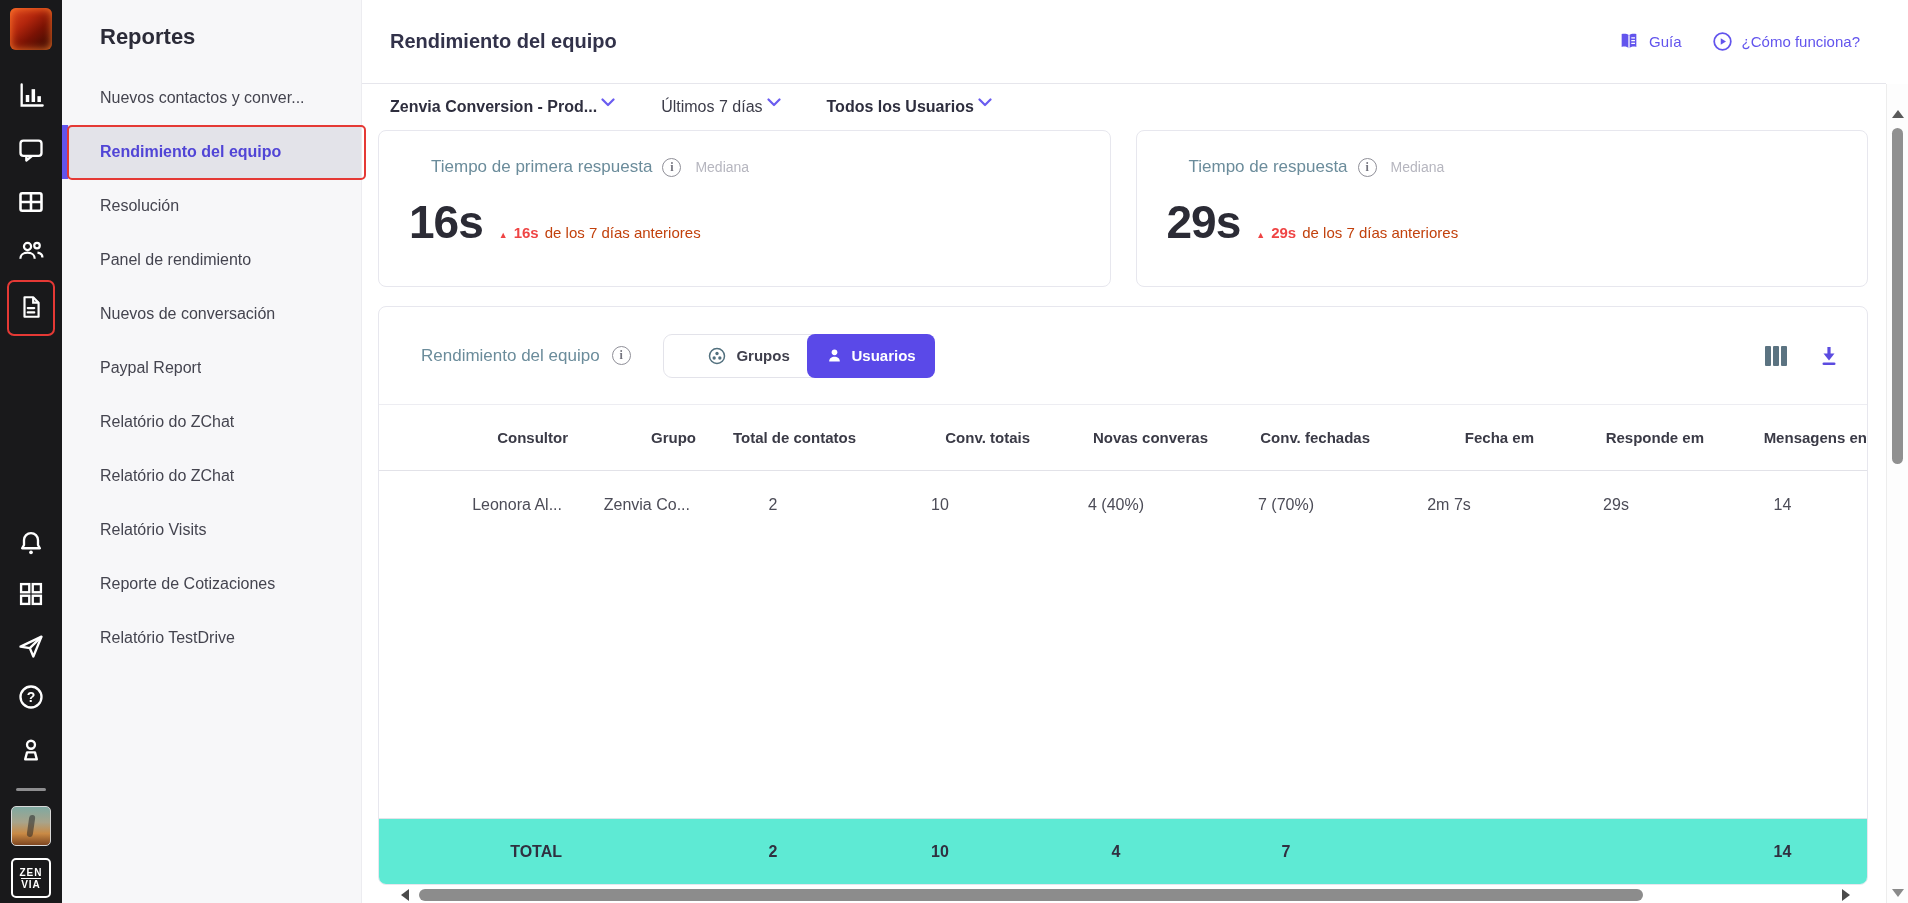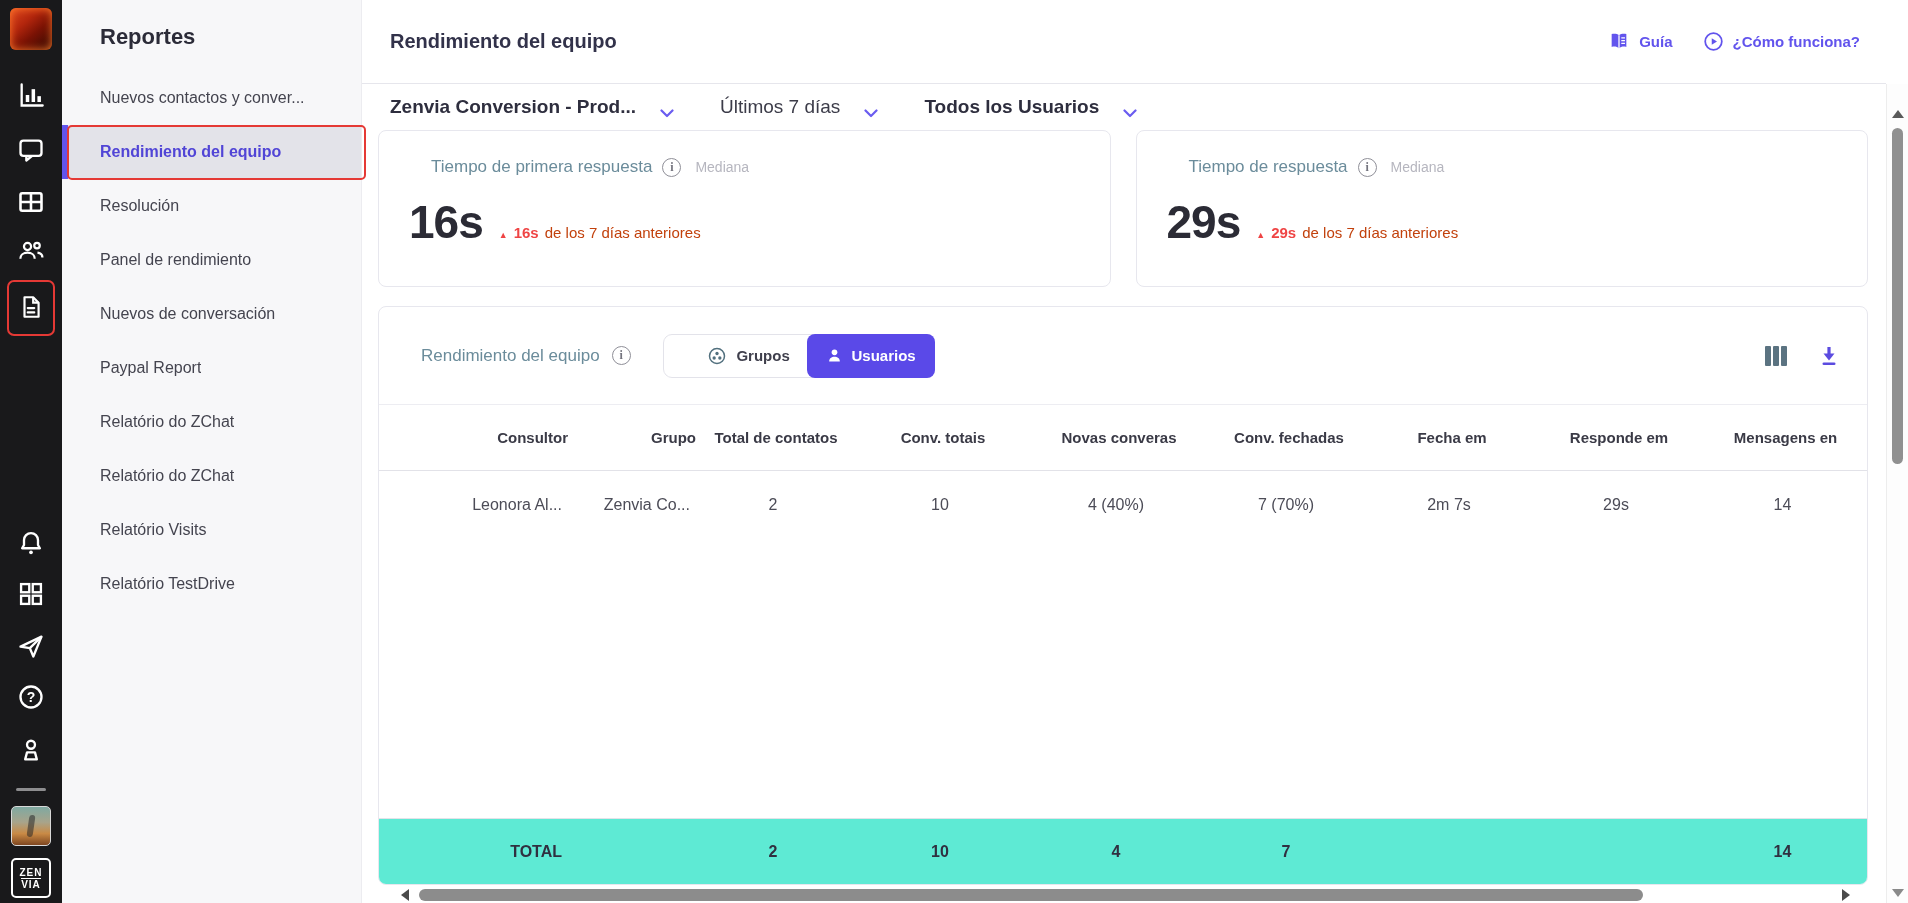--- a/index.html
+++ b/index.html
@@ -31,25 +31,25 @@
   .mi { height:54px; display:flex; align-items:center; padding-left:38px; font-size:16px; color:#44444f; cursor:pointer; }
   .mi .lbl { white-space:nowrap; overflow:hidden; text-overflow:ellipsis; max-width:245px; }
   .mi.sel { background:#e3e3e9; border-left:6px solid #6254ed; padding-left:32px; color:#5145d6; font-weight:700; }
   .sel-red-box { position:absolute; left:5px; top:125px; width:299px; height:55px;
     border:2px solid #e53935; border-radius:5px; z-index:6; pointer-events:none; }
 
   
   .main { position:absolute; left:362px; top:0; right:22px; bottom:0; background:#fff; }
   .topbar { height:84px; display:flex; align-items:center; padding:0 26px 0 28px; border-bottom:1px solid #e6e6ec; background:#fff; }
   .page-title { font-size:20px; font-weight:700; color:#32324a; flex:1; }
-  .toplink { display:flex; align-items:center; gap:9px; color:#6254ed; font-size:15px; font-weight:700; cursor:pointer; }
+  .toplink { display:flex; align-items:center; gap:9px; color:#6254ed; font-size:15px; font-weight:400; cursor:pointer; }
   .toplink + .toplink { margin-left:30px; }
 
   .filters { height:46px; display:flex; align-items:center; padding-left:28px; gap:46px; }
-  .filter { display:flex; align-items:flex-end; gap:24px; font-size:19px; color:#2e2e3e; cursor:pointer; }
+  .filter { display:flex; align-items:flex-start; gap:4px; font-size:16px; color:#2e2e3e; cursor:pointer; }
   .filter.bold { font-weight:700; }
   .filter.reg { color:#3c3c49; font-weight:400; }
 
   .content { padding:0 18px 0 16px; }
   .cards { display:flex; gap:25px; }
   .card { flex:1; height:157px; background:#fff; border:1px solid #e7e7ee; border-radius:8px; padding:26px 24px 0 30px; }
   .card-head { display:flex; align-items:center; gap:10px; margin-left:22px; }
   .card-title { font-size:17px; color:#6b8c9b; }
   .qualifier { font-size:14px; color:#b6b6bf; margin-left:4px; }
   .value-row { display:flex; align-items:baseline; margin-top:18px; }
@@ -73,21 +73,21 @@
   .toggle { margin-left:32px; display:flex; height:44px; border:1px solid #e3e3ea; border-radius:9px; position:relative;padding-left:26px; }
   .tbtn { display:flex; align-items:center; justify-content:center; gap:9px; font-size:15px; font-weight:600; cursor:pointer; }
   .tbtn.groups { width:118px; background:#fff; color:#3f3f4c; border-radius:9px 0 0 9px; }
   .tbtn.users { width:128px; background:#5a49e8; color:#fff; border-radius:8px; margin:-1px; height:44px; }
   .head-spacer { flex:1; }
   .panel-icons { display:flex; align-items:center; gap:28px; }
 
   .grid { display:grid; grid-template-columns:162px 128px 160px 174px 178px 162px 164px 170px 163px;
     padding-left:27px; align-items:center; }
   .thead { height:67px; min-height:67px; border-top:1px solid #ededf2; border-bottom:1px solid #e2e2e8; }
-  .th { font-size:15px; font-weight:700; color:#3a3a46; text-align:center; white-space:nowrap; }
+  .th { font-size:15px; font-weight:700; color:#3a3a46; text-align:right; white-space:nowrap; }
   .th.left, .td.left { text-align:right; }
   .trow { height:67px; min-height:67px; }
   .td { font-size:16px; color:#4c4c57; text-align:center; white-space:nowrap; overflow:hidden; text-overflow:ellipsis; padding-right:6px; }
   .tspacer { flex:1; background:#fff; }
   .total-row { height:66px; min-height:66px; border-top:1px solid #e3e3e9; background:#5eead4; }
   .total-row .td { font-weight:700; color:#303040; font-size:16px; }
 
   
   .hscroll { margin:2px 18px 0 23px; height:16px; display:flex; align-items:center; gap:6px; }
   .hs-track { flex:1; height:12px; position:relative; }
@@ -215,20 +215,23 @@
           <span class="lbl">Paypal Report</span>
         </div>
       <div class="mi">
           <span class="lbl">Relatório do ZChat</span>
         </div>
       <div class="mi">
           <span class="lbl">Relatório do ZChat</span>
         </div>
       <div class="mi">
           <span class="lbl">Relatório Visits</span>
+        </div>
+      <div class="mi">
+          <span class="lbl">Reporte de Cotizaciones</span>
         </div>
       <div class="mi">
           <span class="lbl">Relatório TestDrive</span>
         </div>
     </div>
     <div class="sel-red-box"></div>
   </aside>
 
   <main class="main">
 

